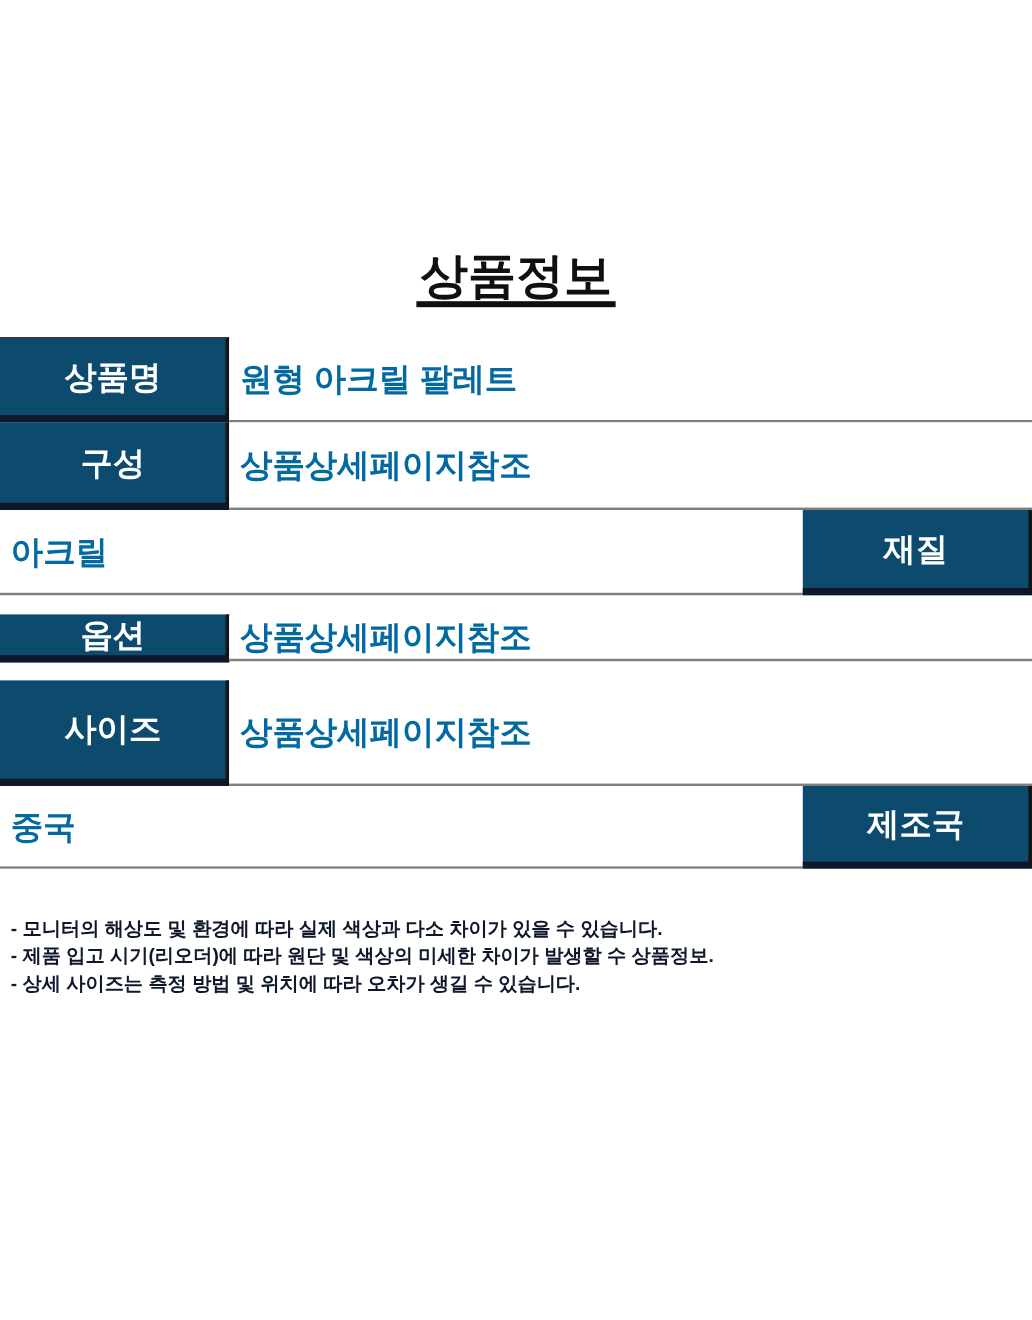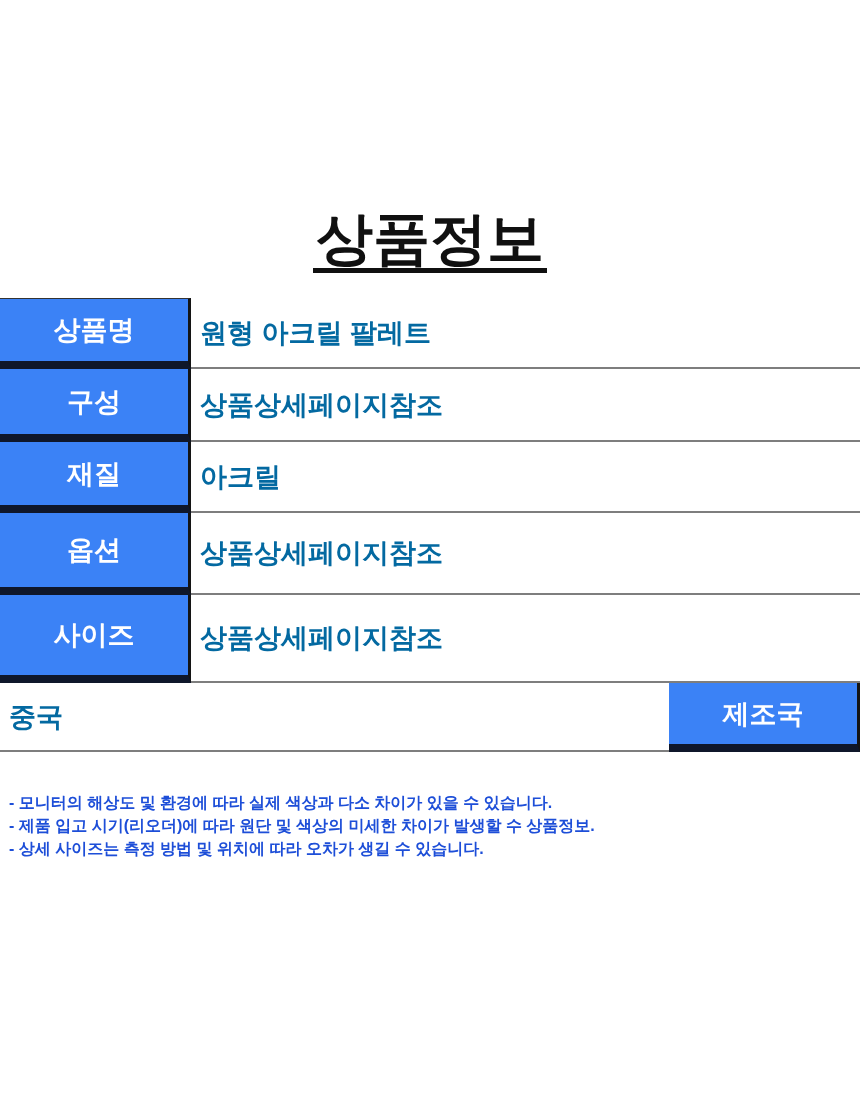--- a/index.html
+++ b/index.html
@@ -19,56 +19,56 @@
     height: 1100px;
     position: relative;
   }
   
   .title-wrap {
     padding-top: 210px;
     text-align: center;
   }
   .page-title {
     display: inline-block;
-    font-size: 57px;
+    font-size: 40px;
     line-height: 1.0;
     font-weight: 800;
     letter-spacing: 0px;
     color: #101010;
     border-bottom: 5px solid #101010;
     padding: 0 3px 1px 3px;
   }
   
   .info-table {
     margin-top: 25px;
     width: 860px;
   }
   .row {
     display: flex;
     width: 860px;
     box-sizing: border-box;
   }
   .r1 { height: 71px; }
   .r2 { height: 73px; }
   .r3 { height: 71px; }
-  .r4 { height: 82px; }
+  .r4 { height: 71px; align-items: center; }
   .r5 { height: 88px; }
   .r6 { height: 69px; }
   .r7 { height: 169px; }
   .cell {
     box-sizing: border-box;
     display: flex;
     align-items: center;
   }
   .cell.label {
     width: 191px;
     flex: 0 0 191px;
-    background: #3b82f6;
+    background: #0c4a6e;
     border-right: 3px solid #141414;
-    border-bottom: 8px solid #0f172a;
+    border-bottom: 6px solid #0f172a;
     justify-content: center;
     text-align: center;
     flex-direction: column;
   }
   .r1 .cell.label {
     border-top: 1px solid #333333;
   }
   .cell.value {
     flex: 1 1 auto;
     background: #ffffff;
@@ -88,21 +88,21 @@
     color: #0369a1;
     font-size: 27px;
     font-weight: bold;
   }
   .notice-value {
     flex-direction: column;
     align-items: flex-start;
     justify-content: center;
   }
   .notice-line {
-    color: #1d4ed8;
+    color: #0f172a;
     font-size: 16px;
     font-weight: bold;
     line-height: 23px;
   }
   .notice-spacer {
     height: 23px;
   }
 </style>
 </head>
 <body>
@@ -127,25 +127,25 @@
     <div class="row r2">
       <div class="cell label">
         <span class="label-text">구성</span>
       </div>
       <div class="cell value">
         <span class="value-text">상품상세페이지참조</span>
       </div>
     </div>
 
     <div class="row r3">
+      <div class="cell value">
+        <span class="value-text">아크릴</span>
+      </div>
       <div class="cell label">
         <span class="label-text">재질</span>
-      </div>
-      <div class="cell value">
-        <span class="value-text">아크릴</span>
       </div>
     </div>
 
     <div class="row r4">
       <div class="cell label">
         <span class="label-text">옵션</span>
       </div>
       <div class="cell value">
         <span class="value-text">상품상세페이지참조</span>
       </div>

